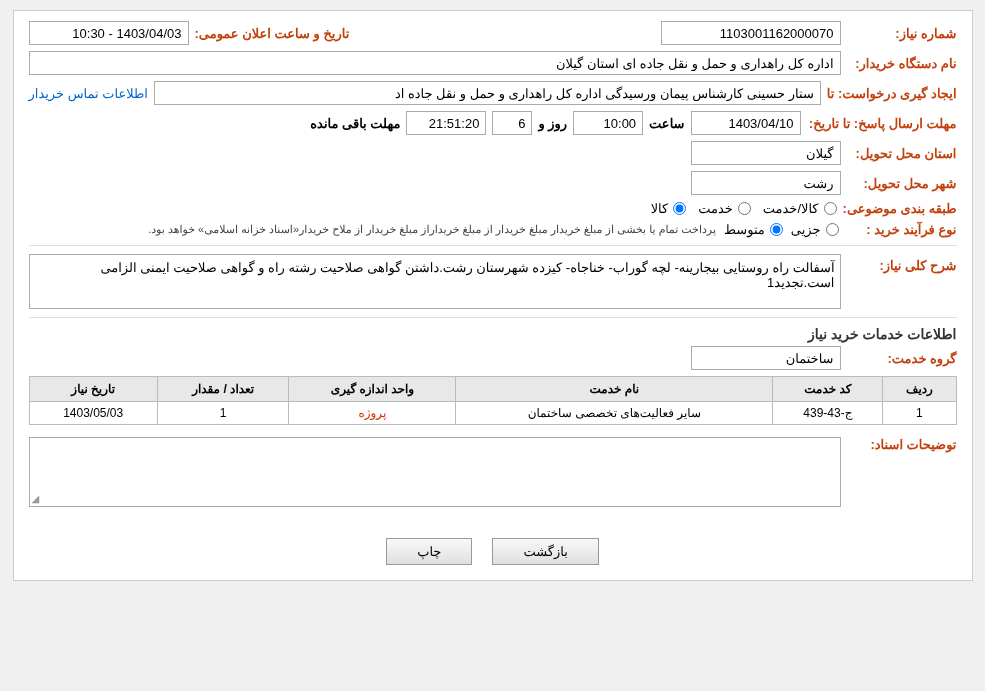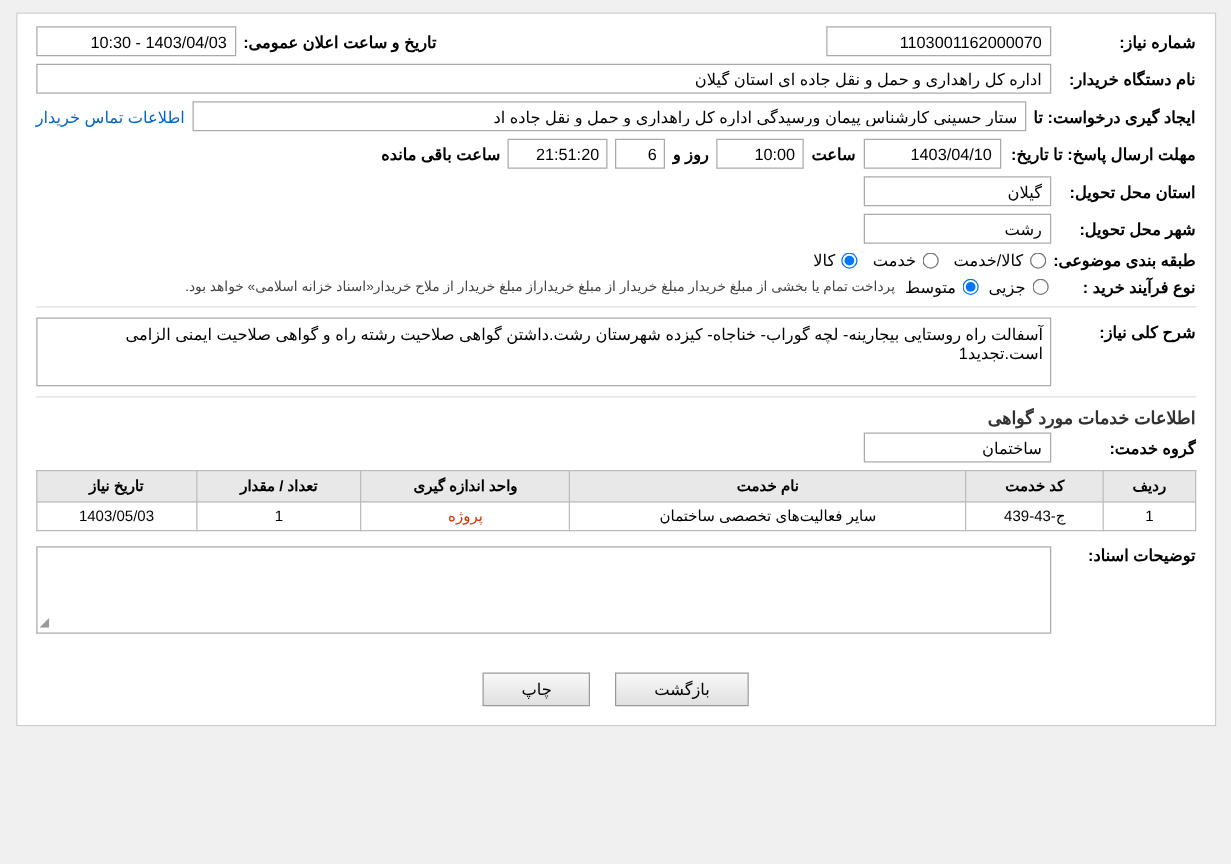--- a/index.html
+++ b/index.html
@@ -27,21 +27,21 @@
     .content {
       padding: 10px 15px;
     }
     .form-row {
       display: flex;
       align-items: center;
       margin-bottom: 6px;
       gap: 6px;
     }
     .label {
-      color: #000000;
+      color: #c2410c;
       font-weight: bold;
       white-space: nowrap;
       min-width: 110px;
       text-align: right;
     }
     .label-sm {
       min-width: 80px;
     }
     .input-box {
       border: 1px solid #aaa;
@@ -201,21 +201,21 @@
     </div>
 
     <div class="form-row date-time-row">
       <span class="label" style="min-width:150px;">مهلت ارسال پاسخ: تا تاریخ:</span>
       <input class="input-box" type="text" value="1403/04/10" readonly="" style="width: 110px;">
       <span class="inline-label">ساعت</span>
       <input class="input-box" type="text" value="10:00" readonly="" style="width: 70px;">
       <span class="inline-label">روز و</span>
       <input class="input-box" type="text" value="6" readonly="" style="width: 40px;">
       <input class="input-box" type="text" value="21:51:20" readonly="" style="width: 80px;">
-      <span class="inline-label">ساعت باقی مانده</span>
+      <span class="inline-label">مهلت باقی مانده</span>
     </div>
 
     <div class="form-row">
       <span class="label">استان محل تحویل:</span>
       <input class="input-box" type="text" value="گیلان" readonly="" style="width: 150px;">
     </div>
 
     <div class="form-row">
       <span class="label">شهر محل تحویل:</span>
       <input class="input-box" type="text" value="رشت" readonly="" style="width: 150px;">
@@ -254,21 +254,21 @@
 
     <div class="section-divider"></div>
 
     <div class="form-row" style="align-items:flex-start;">
       <span class="label" style="padding-top:4px;">شرح کلی نیاز:</span>
       <textarea class="description-box" style="min-height: 55px;">آسفالت راه روستایی بیجارینه- لچه گوراب- خناجاه- کیزده شهرستان رشت.داشتن گواهی صلاحیت رشته راه و گواهی صلاحیت ایمنی الزامی است.تجدید1</textarea>
     </div>
 
     <div class="section-divider"></div>
 
-    <div class="section-title">اطلاعات خدمات مورد گواهی</div>
+    <div class="section-title">اطلاعات خدمات خرید نیاز</div>
 
     <div class="form-row">
       <span class="label">گروه خدمت:</span>
       <input class="input-box" type="text" value="ساختمان" readonly="" style="width: 150px;">
     </div>
 
     <table class="data-table">
       <thead>
         <tr>
           <th>ردیف</th>

